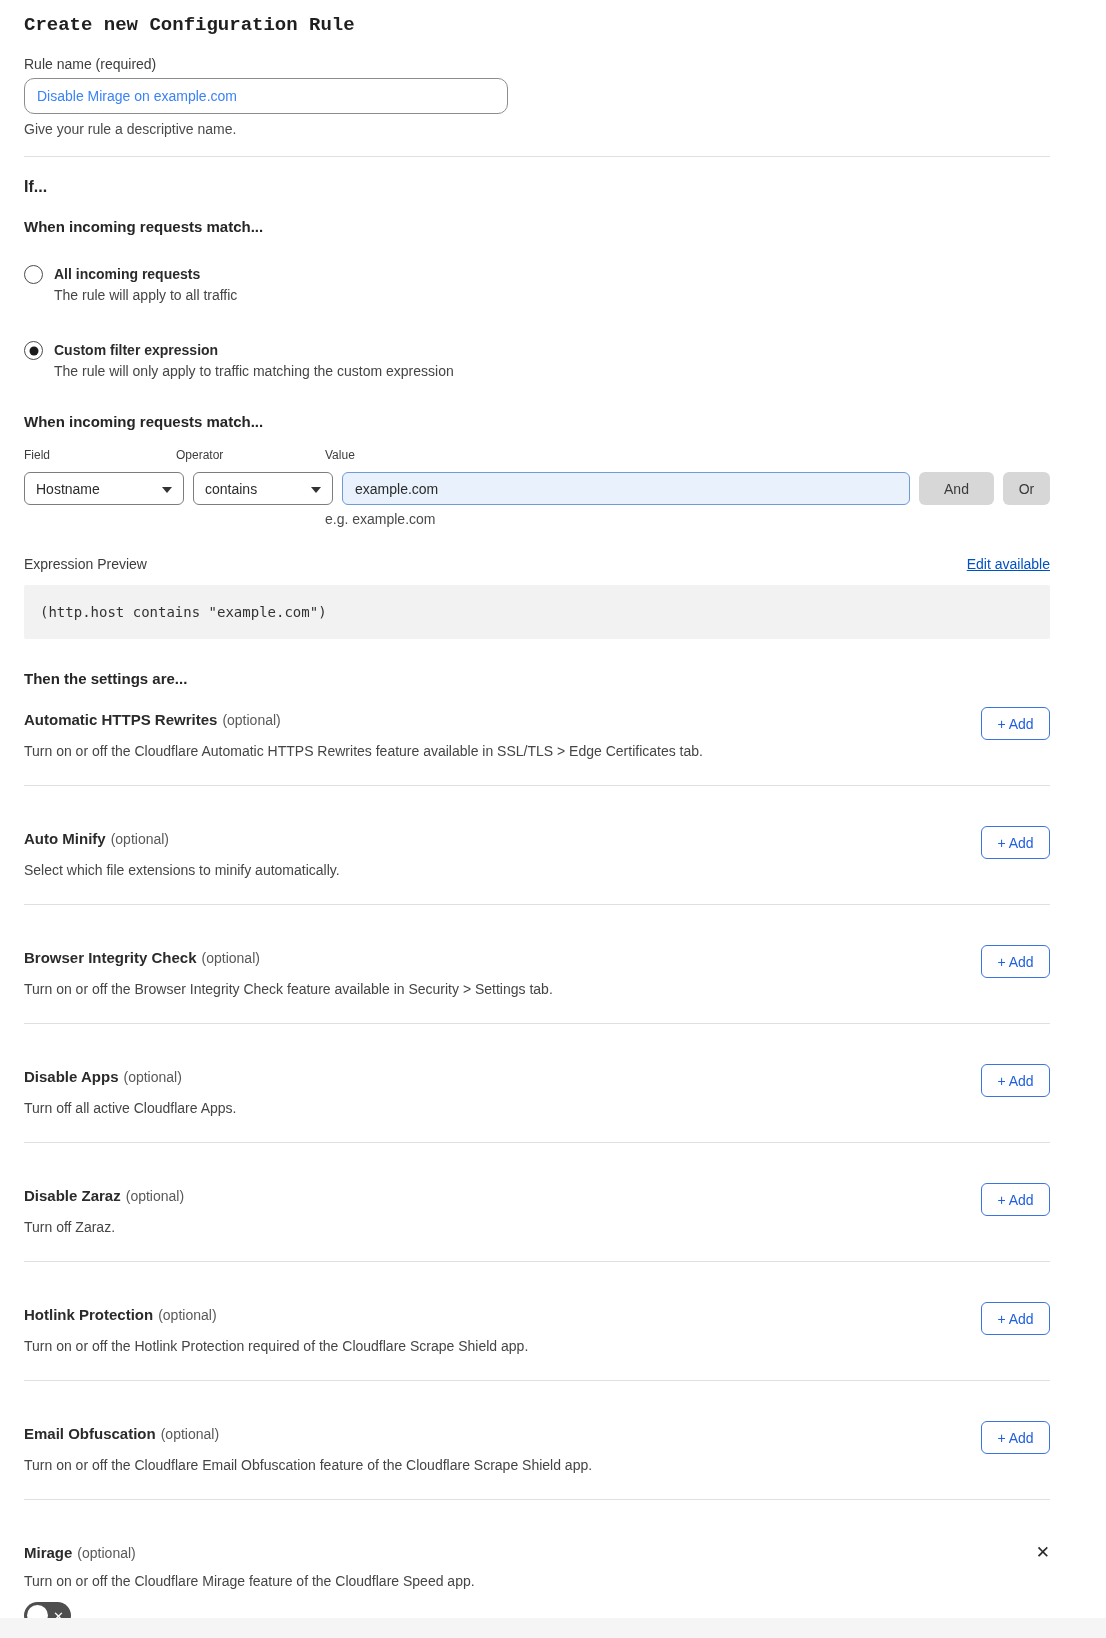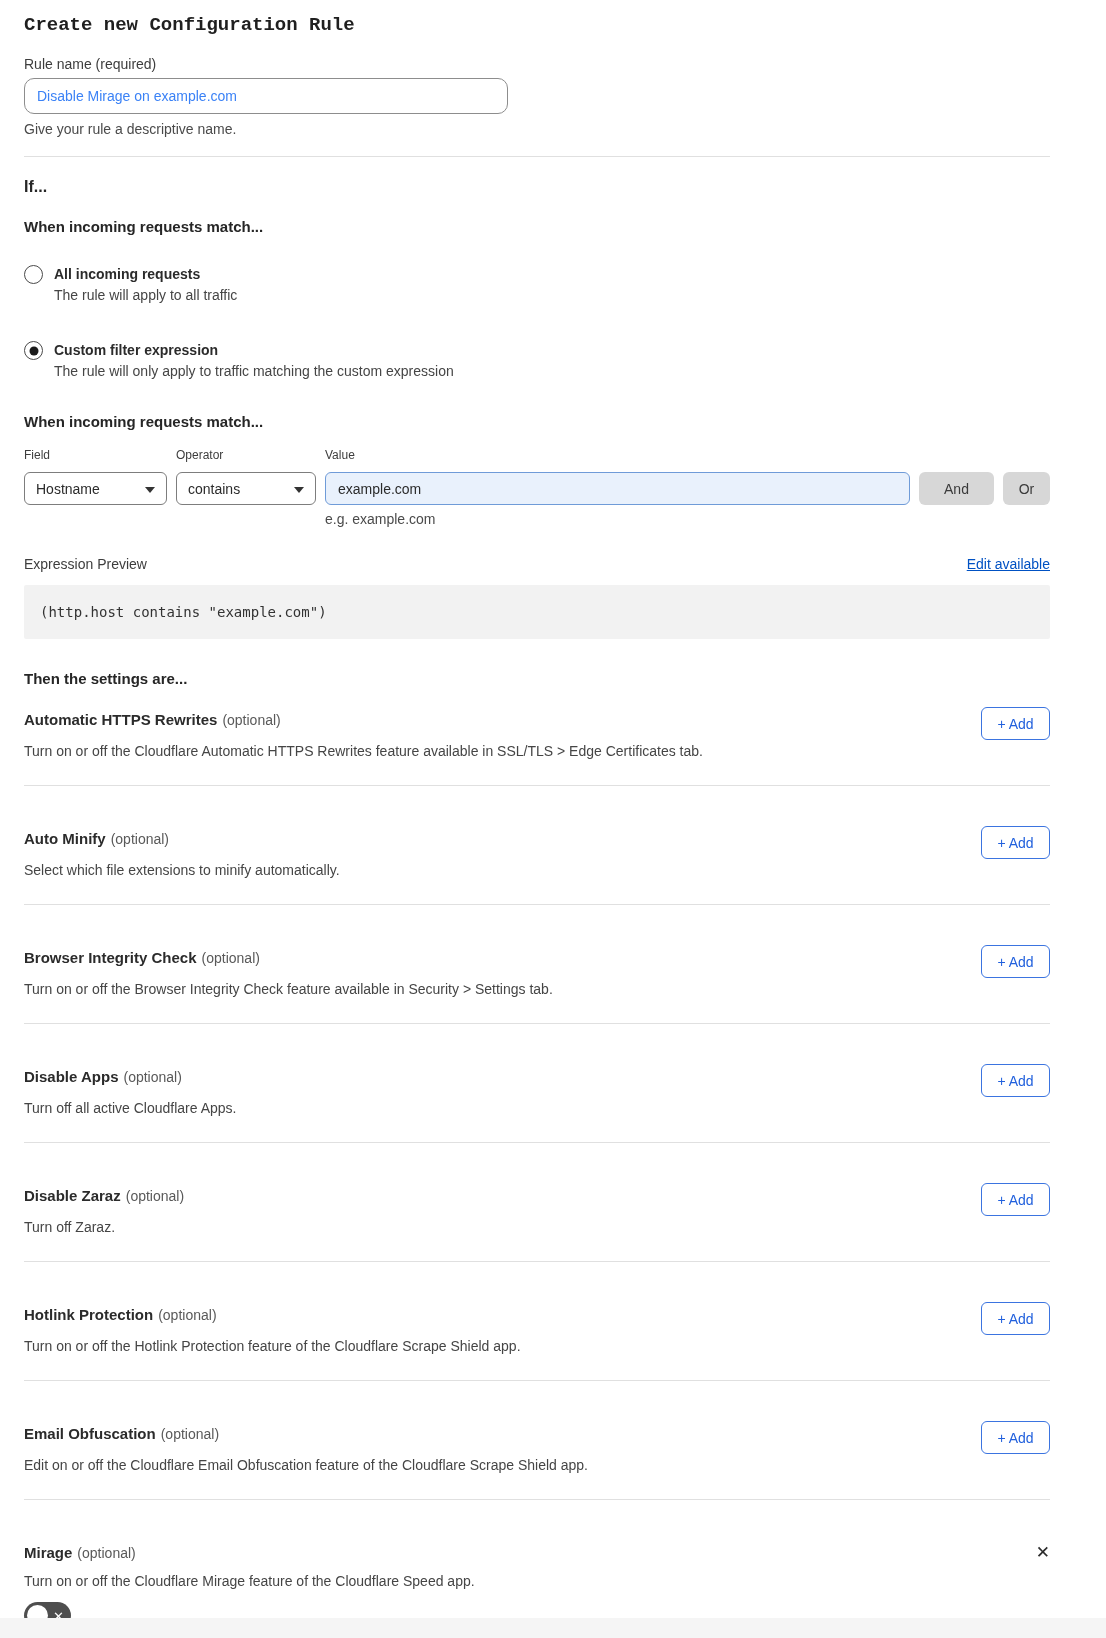--- a/index.html
+++ b/index.html
@@ -44,21 +44,21 @@
   .when-heading-2 { margin-top: 33px; }
   .filter-labels { display: flex; gap: 9px; margin-top: 16px; font-size: 12px; line-height: 17px; color: #3d3d3d; }
   .filter-labels .col-field { width: 143px; }
   .filter-labels .col-operator { width: 140px; }
   .filter-row { display: flex; gap: 9px; margin-top: 8px; align-items: stretch; }
   .select-box {
     position: relative; height: 33px; border: 1px solid #7d7d7d; border-radius: 6px;
     background: #fff; display: flex; align-items: center; padding: 0 28px 0 11px;
     font-size: 14px; color: #2b2b2b; cursor: pointer;
   }
-  .select-field { width: 143px; align-items: center; }
+  .select-field { width: 160px; align-items: center; }
   .select-operator { width: 140px; }
   .select-caret {
     position: absolute; right: 11px; top: 50%; margin-top: -2px;
     width: 0; height: 0; border-left: 5px solid transparent; border-right: 5px solid transparent;
     border-top: 6px solid #333;
   }
   .value-input {
     flex: 1 1 auto; height: 33px; border: 1px solid #6f9bd8; border-radius: 6px;
     background: #e9f1fc; padding: 0 12px; font-family: "Liberation Sans", sans-serif;
     font-size: 14px; color: #2b2b2b;
@@ -241,33 +241,33 @@
     <div class="setting-side">
       <button class="add-btn">+ Add</button>
     </div>
   </div>
 
   <div class="setting-row">
     <div class="setting-main">
       <div class="setting-title">
         <b>Hotlink Protection</b><span class="setting-optional">(optional)</span>
       </div>
-      <div class="setting-desc">Turn on or off the Hotlink Protection feature of the Cloudflare Scrape Shield app.</div>
+      <div class="setting-desc">Turn on or off the Hotlink Protection required of the Cloudflare Scrape Shield app.</div>
     </div>
     <div class="setting-side">
       <button class="add-btn">+ Add</button>
     </div>
   </div>
 
   <div class="setting-row">
     <div class="setting-main">
       <div class="setting-title">
         <b>Email Obfuscation</b><span class="setting-optional">(optional)</span>
       </div>
-      <div class="setting-desc">Edit on or off the Cloudflare Email Obfuscation feature of the Cloudflare Scrape Shield app.</div>
+      <div class="setting-desc">Turn on or off the Cloudflare Email Obfuscation feature of the Cloudflare Scrape Shield app.</div>
     </div>
     <div class="setting-side">
       <button class="add-btn">+ Add</button>
     </div>
   </div>
 <div class="setting-row last" id="mirage-row">
       <div class="setting-main">
         <div class="setting-title">
           <b>Mirage</b><span class="setting-optional">(optional)</span>
         </div>

